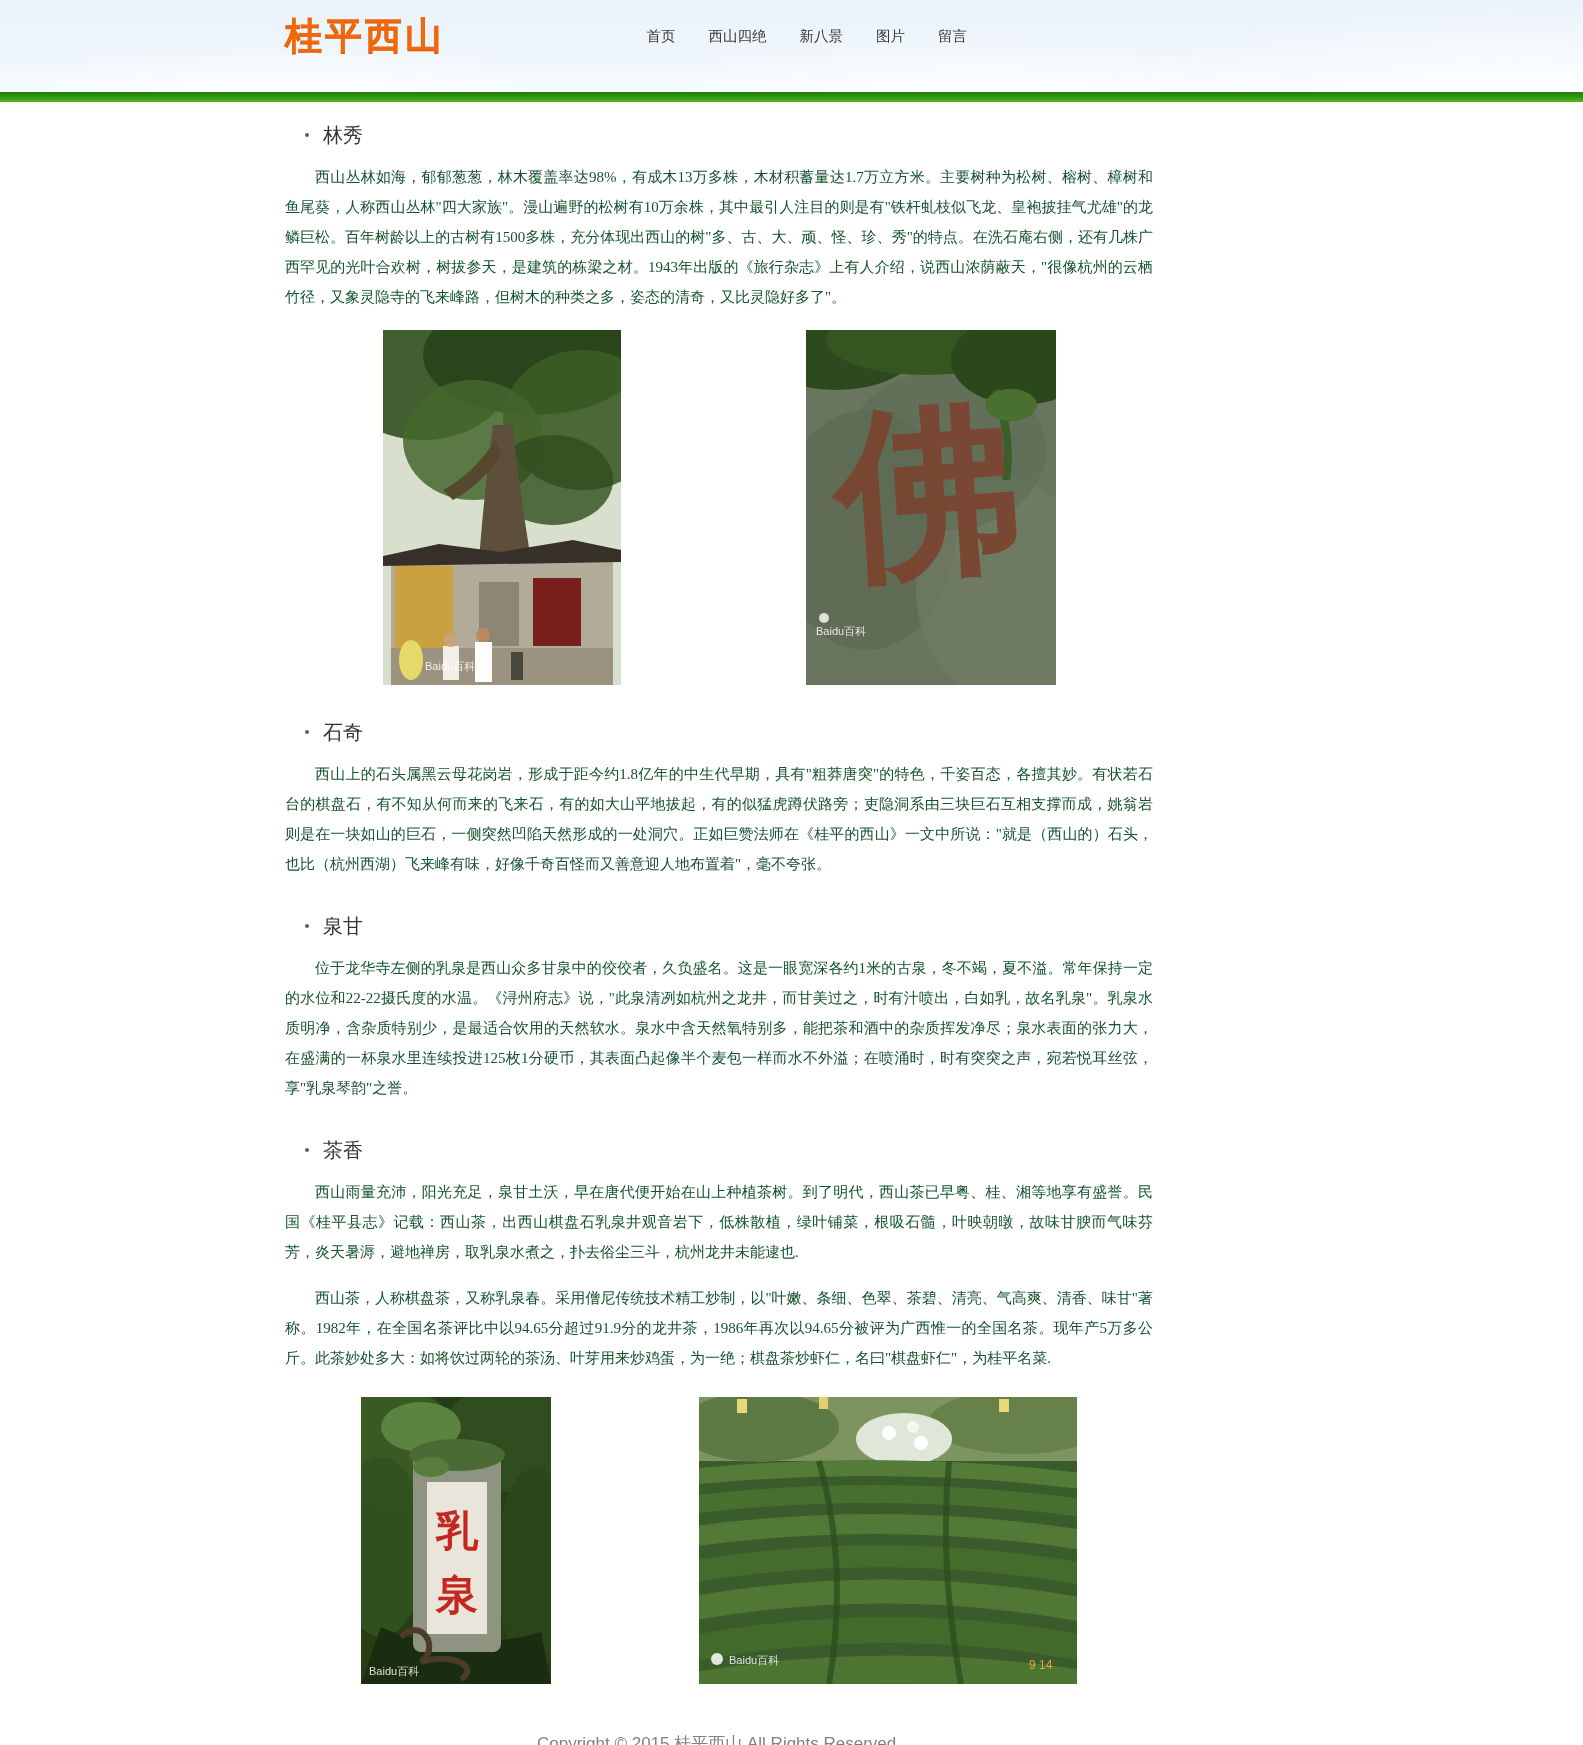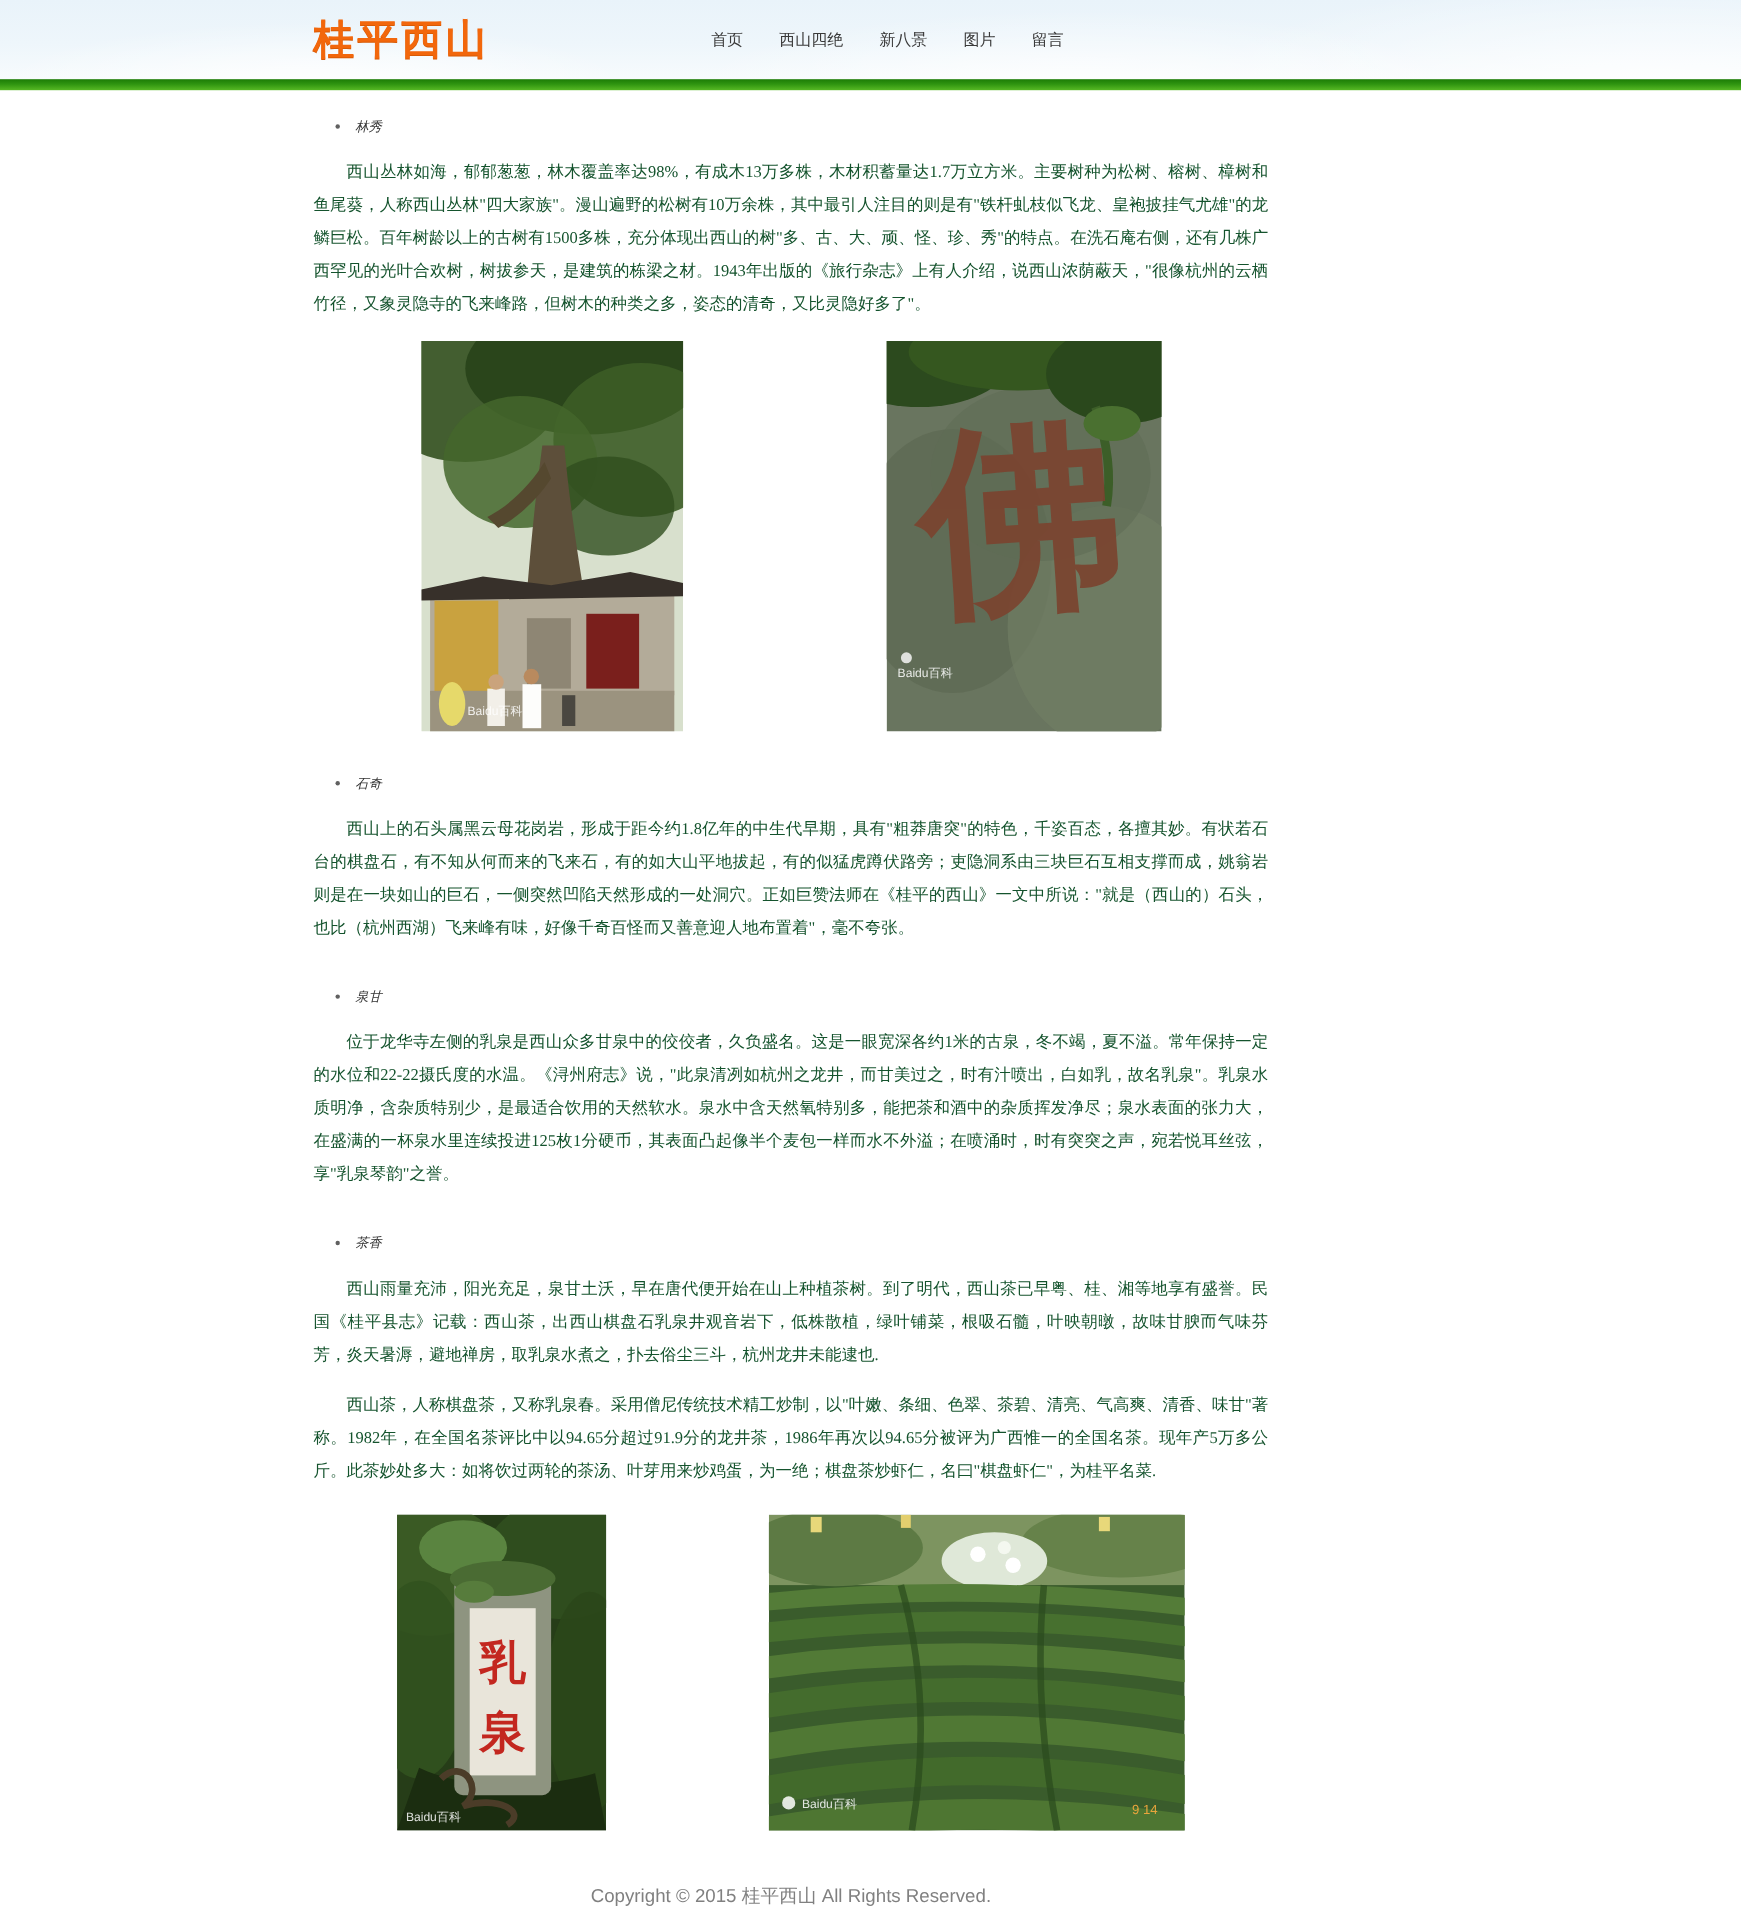--- a/index.html
+++ b/index.html
@@ -3,21 +3,21 @@
 <meta charset="utf-8">
 <style>
   html, body { margin:0; padding:0; }
   body {
     width:1583px; min-height:1745px; background:#ffffff;
     font-family:"Liberation Sans","DejaVu Sans",sans-serif;
     color:#616161;
   }
   
   .header {
-    height:72px;
+    height:92px;
     background:
       radial-gradient(ellipse 420px 90px at 18% 115%, rgba(255,255,255,.95), rgba(255,255,255,0) 70%),
       radial-gradient(ellipse 520px 110px at 62% 120%, rgba(255,255,255,.9), rgba(255,255,255,0) 70%),
       radial-gradient(ellipse 600px 140px at 95% 110%, rgba(255,255,255,.85), rgba(255,255,255,0) 70%),
       linear-gradient(180deg,#e9f3fa 0%,#eef6fb 55%,#f7fbfd 100%);
   }
   .header-inner {
     width:868px; margin-left:285px; height:72px;
     display:flex; align-items:center;
   }
@@ -28,21 +28,21 @@
   }
   .nav { margin-left:auto; margin-right:186px; display:flex; gap:33px;justify-content:space-between; }
   .nav-link { font-size:14.5px; color:#3a3a3a; cursor:pointer; white-space:nowrap; }
   .green-bar { height:10px; background:linear-gradient(180deg,#1c7c06 0%,#2f9410 45%,#57b824 100%); }
 
   
   .container { width:868px; margin-left:285px; padding-top:22px; }
   .sections { list-style:none; margin:0; padding:0; }
   .section-item { margin-top:36px; }
   .section-item:first-child { margin-top:0; }
-  .sec-title { display:flex; align-items:center; color:#333333; font-size:12px; line-height:22px;font-style:italic; }
+  .sec-title { display:flex; align-items:center; color:#333333; font-size:20px; line-height:22px; }
   .dot { width:4px; height:4px; border-radius:50%; background:#606060; margin:0 14px 0 20px; flex:0 0 auto; }
   .para {
     margin:16px 0 0 0; font-size:15px; line-height:30px; color:#14532d;
     text-indent:2em; text-align:justify;font-family:Liberation Serif, serif;
   }
   .img-row { display:flex; justify-content:center; align-items:flex-start; margin:18px 0 8px 0; }
   .img-row.row1 { gap:185px; }
   .img-row.row2 { gap:148px; margin-top:24px; }
   figure { margin:0; }
   figure svg { display:block; }

